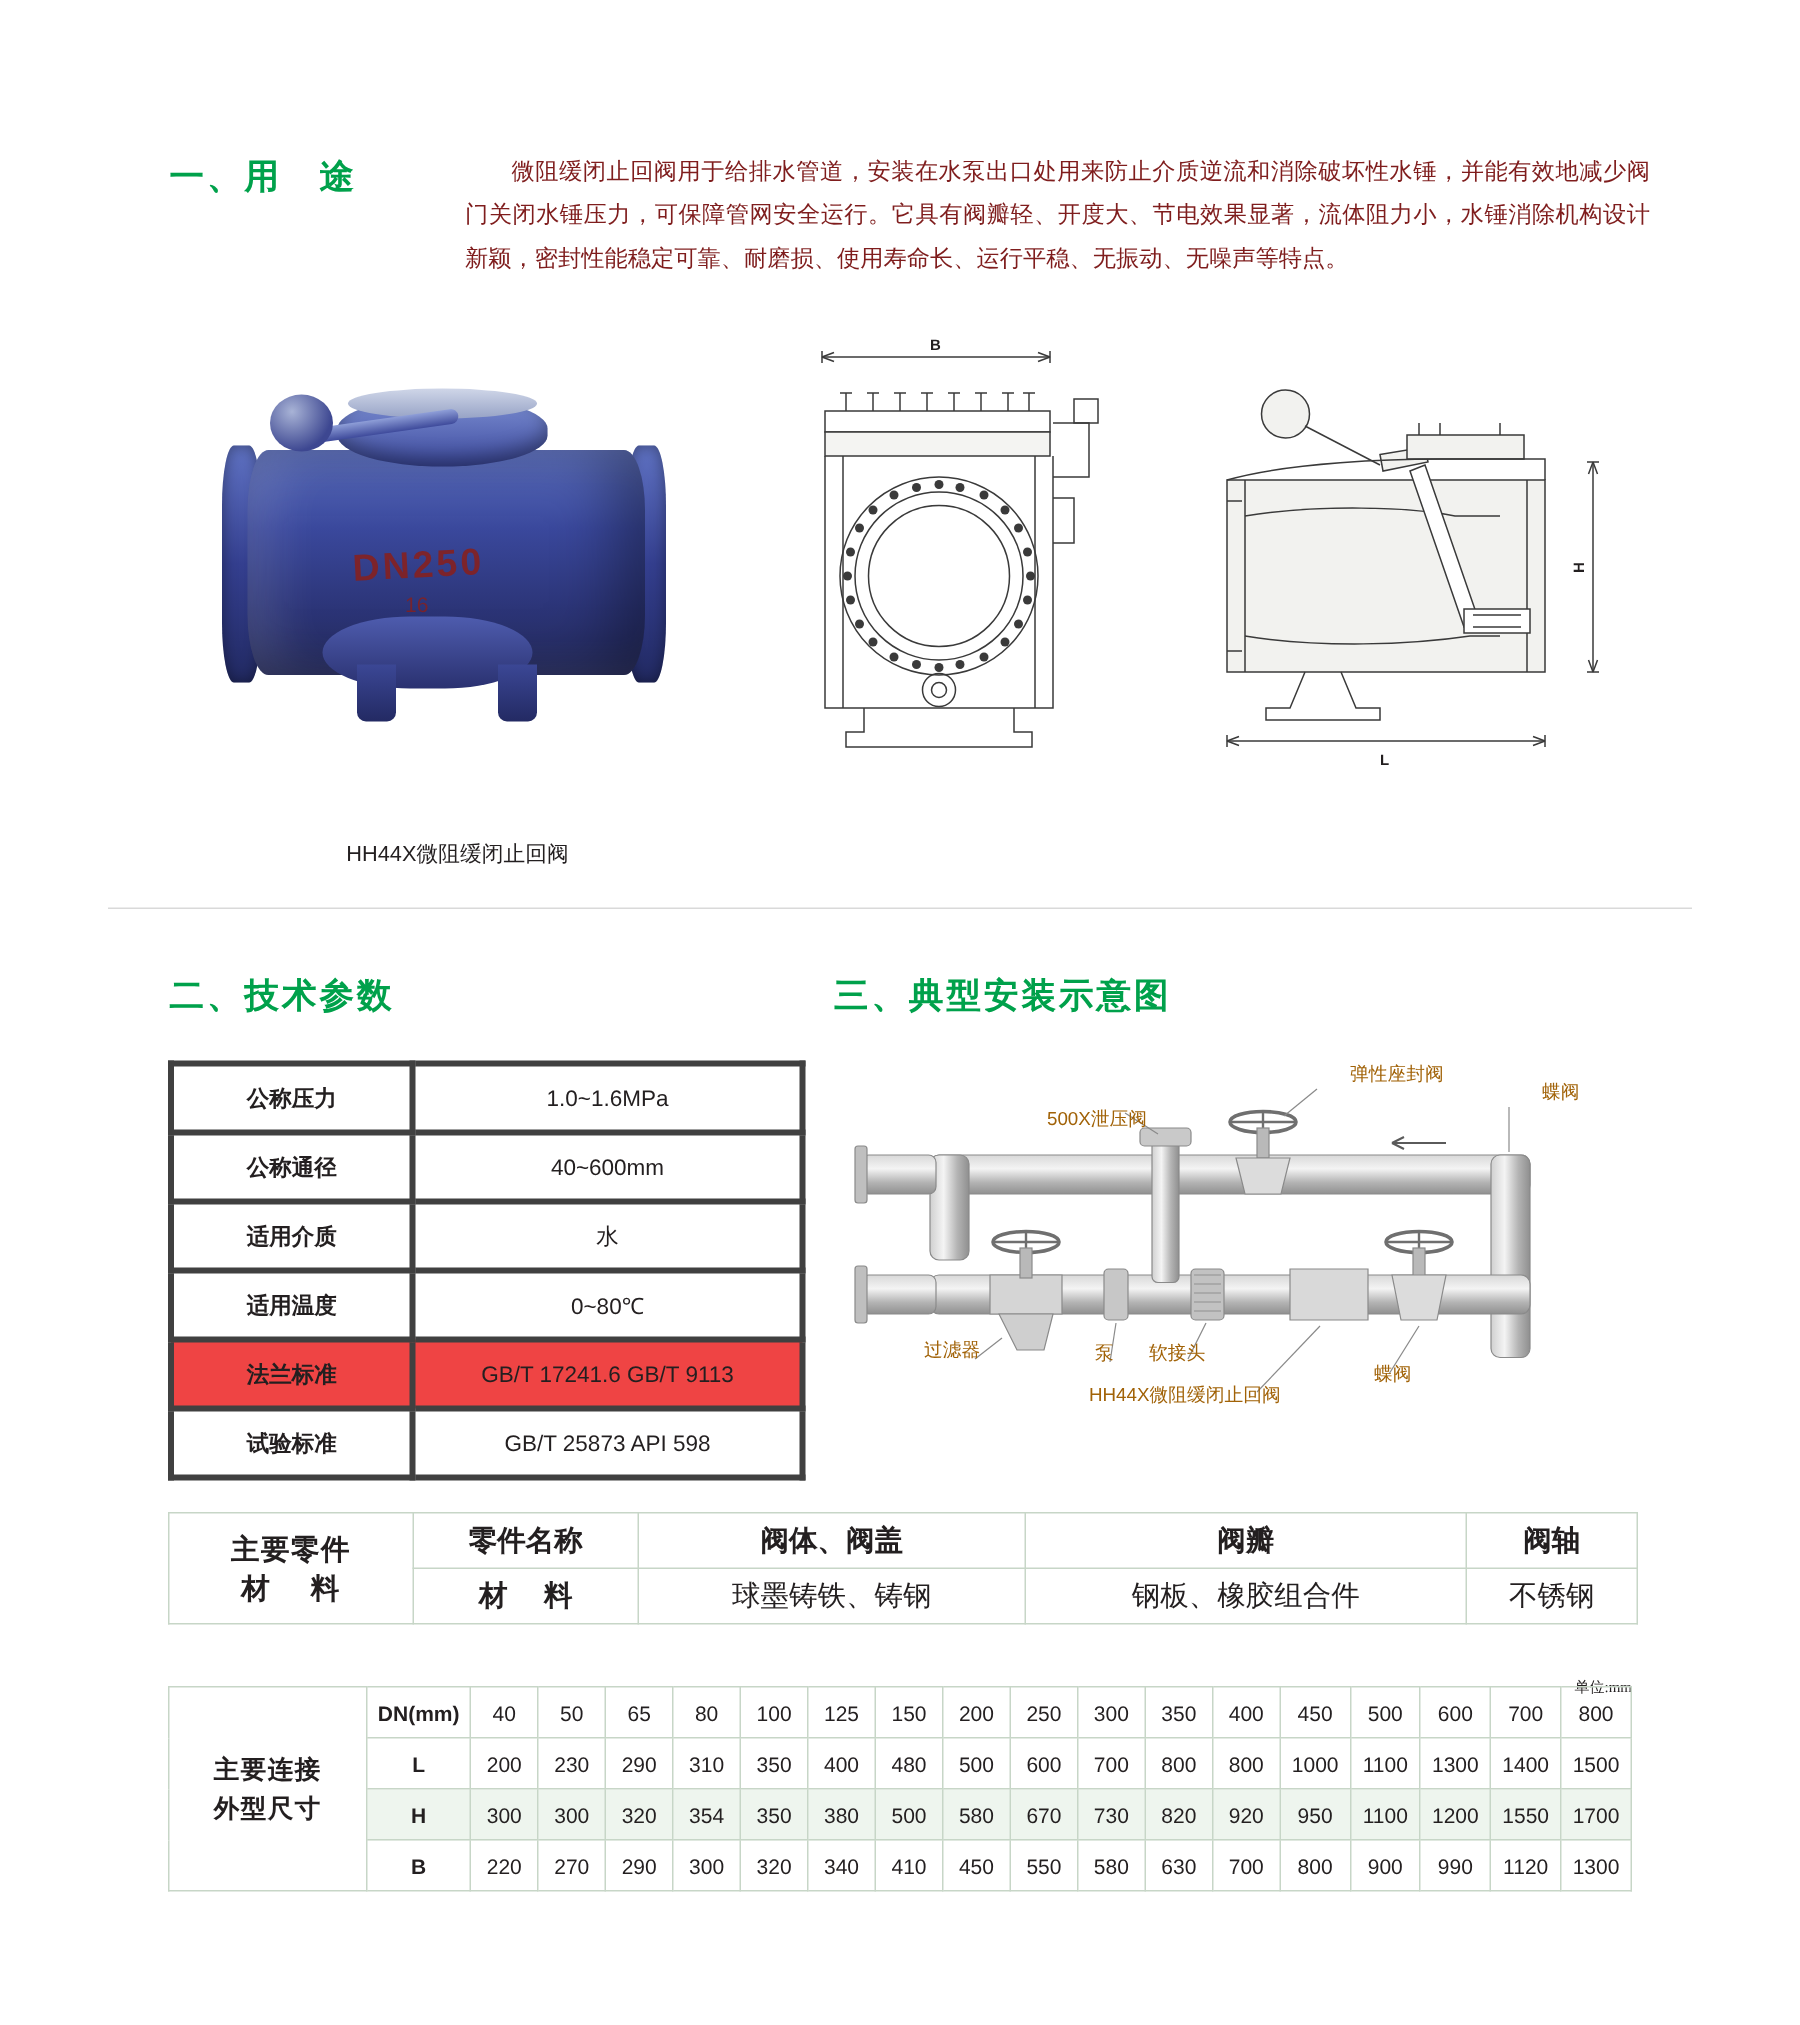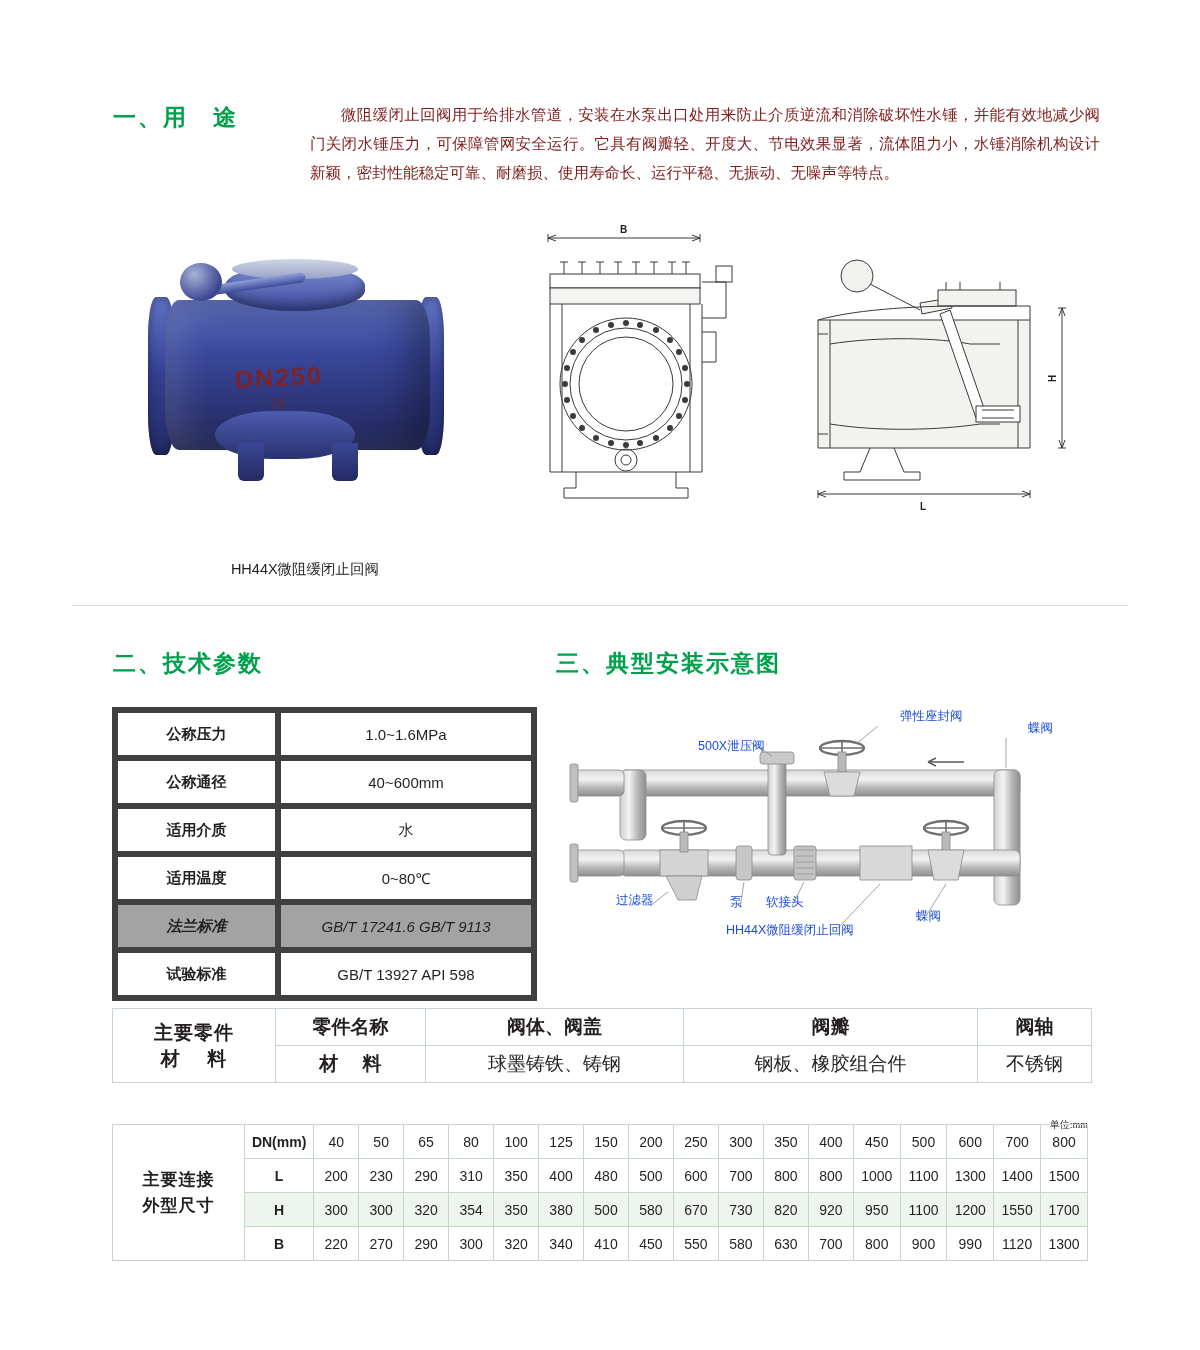--- a/index.html
+++ b/index.html
@@ -183,38 +183,38 @@
   
   .param-table {
     position: absolute;
     left: 112px;
     top: 707px;
     border-collapse: collapse;
     width: 425px;
     font-size: 15px;
   }
   .param-table td {
-    border: 6px solid #404040;
+    border: 4px solid #404040;
     height: 40px;
     text-align: center;
     color: #231f20;
   }
   .param-table td.k { width: 155px; font-weight: bold; }
-  .param-table tr.alt td { background: #a3a3a3; font-style: italic; }
+  .param-table tr.alt td { background: #ef4444; }
 
   
   #install-diagram {
     position: absolute;
     left: 560px;
     top: 700px;
   }
   .lbl {
     position: absolute;
     font-size: 12.5px;
-    color: #1d4ed8;
+    color: #a16207;
     white-space: nowrap;
   }
 
   
   .mat-table {
     position: absolute;
     left: 112px;
     top: 1008px;
     border-collapse: collapse;
     width: 980px;
@@ -408,21 +408,21 @@
     <tr>
       <td class="k">适用温度</td>
       <td>0~80℃</td>
     </tr>
     <tr class="alt">
       <td class="k">法兰标准</td>
       <td>GB/T  17241.6   GB/T  9113</td>
     </tr>
     <tr>
       <td class="k">试验标准</td>
-      <td>GB/T  13927  API  598</td>
+      <td>GB/T  25873  API  598</td>
     </tr>
   </tbody>
 </table>
 
 <div id="sec3-heading" class="sec-heading">三、典型安装示意图</div>
 
 <div id="install-diagram" style="width:530px;height:260px;">
   <svg width="530" height="260" viewBox="0 0 530 260">
     <defs>
       <linearGradient id="pipeH" x1="0" y1="0" x2="0" y2="1">

